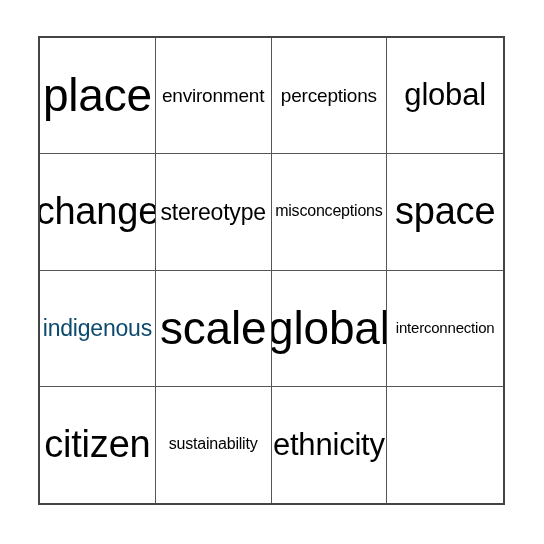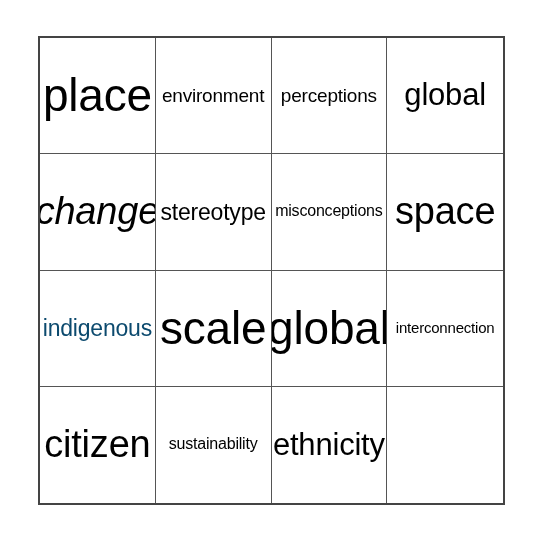--- a/index.html
+++ b/index.html
@@ -71,21 +71,21 @@
     </div>
     <div class="bingo-cell" style="border-right-color: rgb(85, 85, 85); border-bottom-color: rgb(85, 85, 85);">
       <span class="cell-label size-xs" style="color: rgb(0, 0, 0);">environment</span>
     </div>
     <div class="bingo-cell" style="border-right-color: rgb(85, 85, 85); border-bottom-color: rgb(85, 85, 85);">
       <span class="cell-label size-xs" style="color: rgb(0, 0, 0);">perceptions</span>
     </div>
     <div class="bingo-cell" style="border-right-color: rgb(85, 85, 85); border-bottom-color: rgb(85, 85, 85);">
       <span class="cell-label size-md" style="color: rgb(0, 0, 0);">global</span>
     </div>
-    <div class="bingo-cell" style="border-right-color: rgb(85, 85, 85); border-bottom-color: rgb(85, 85, 85); font-style: italic;">
+    <div class="bingo-cell" style="border-right-color: rgb(85, 85, 85); border-bottom-color: rgb(85, 85, 85);">
       <span class="cell-label size-lg" style="color: rgb(0, 0, 0);">change</span>
     </div>
     <div class="bingo-cell" style="border-right-color: rgb(85, 85, 85); border-bottom-color: rgb(85, 85, 85);">
       <span class="cell-label size-sm" style="color: rgb(0, 0, 0);">stereotype</span>
     </div>
     <div class="bingo-cell" style="border-right-color: rgb(85, 85, 85); border-bottom-color: rgb(85, 85, 85);">
       <span class="cell-label size-xxs" style="color: rgb(0, 0, 0);">misconceptions</span>
     </div>
     <div class="bingo-cell" style="border-right-color: rgb(85, 85, 85); border-bottom-color: rgb(85, 85, 85);">
       <span class="cell-label size-lg" style="color: rgb(0, 0, 0);">space</span>

